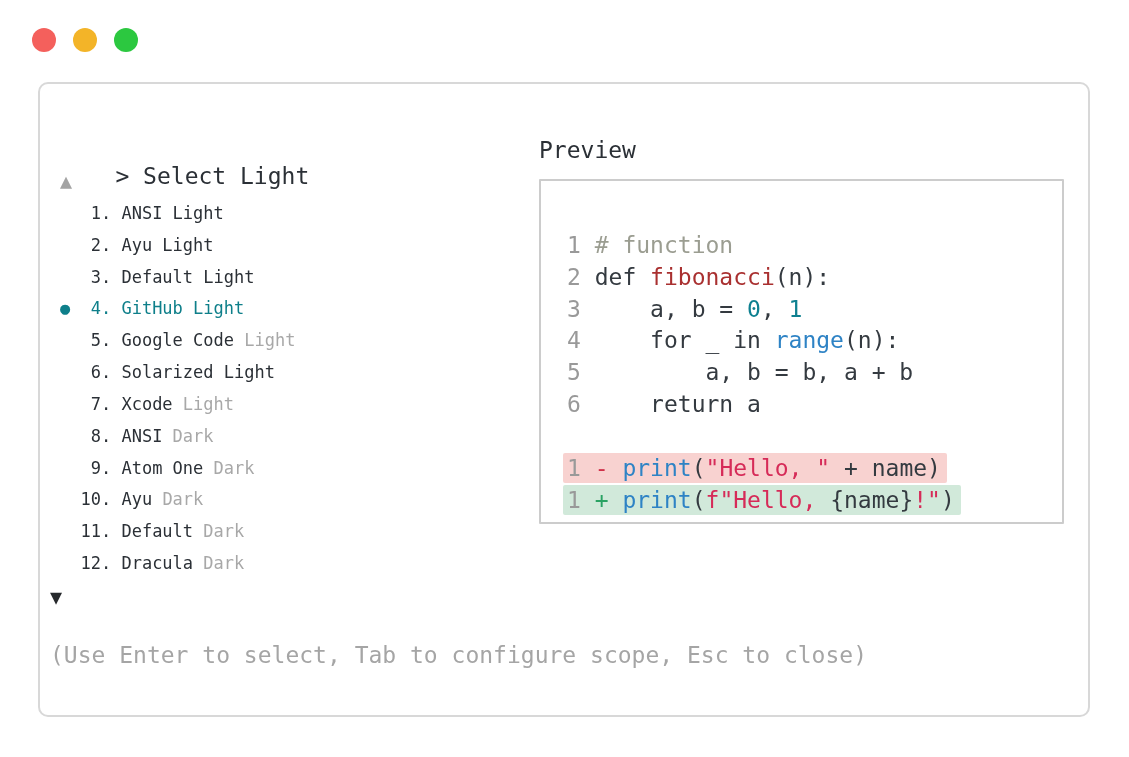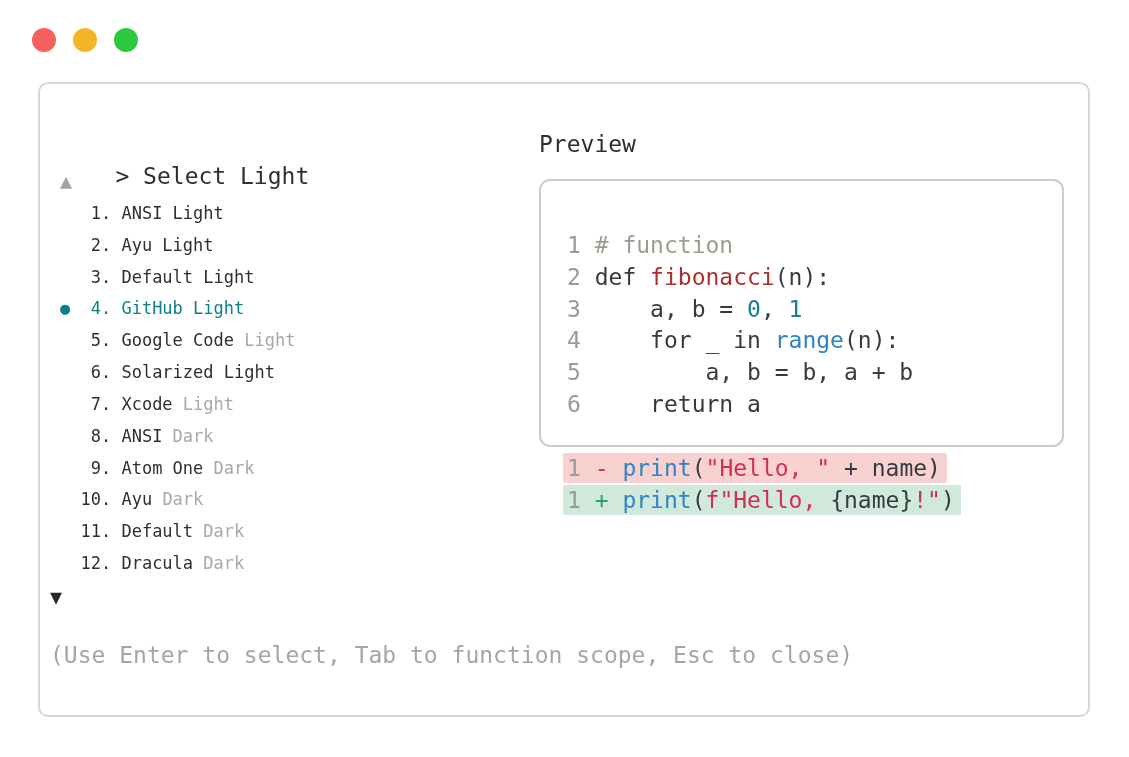--- a/index.html
+++ b/index.html
@@ -40,24 +40,24 @@
   .list{position:absolute;left:20px;top:114px;font-size:17px;line-height:31.83px;white-space:pre}
   .theme-item{height:31.83px;color:var(--text-dark);cursor:default}
   .theme-item .bullet{display:inline-block;width:1ch;color:var(--teal);
     font-family:"DejaVu Sans Mono","DejaVu Sans",monospace}
   .theme-item .num{display:inline-block;width:4ch;text-align:right}
   .theme-item .variant{color:var(--text-gray)}
   .theme-item.selected .num,.theme-item.selected .name{color:var(--teal)}
 
   .help{position:absolute;left:10px;top:558px;font-size:23px;color:var(--help-gray);white-space:pre}
 
-  .preview-label{position:absolute;left:499px;top:47px;font-size:23px;color:var(--text-dark)}
+  .preview-label{position:absolute;left:499px;top:53px;font-size:23px;color:var(--text-dark)}
   .preview-box{
-    position:absolute;left:499px;top:95px;width:525px;height:268px;
-    border:2px solid var(--preview-border);border-radius:11px;background:#fff;
+    position:absolute;left:499px;top:95px;width:525px;height:345px;
+    border:2px solid var(--preview-border);border-radius:1px;background:#fff;
   }
   .code{position:absolute;left:26px;top:49px;font-size:23px;line-height:31.83px;white-space:pre;color:var(--code-text)}
   .code-line{height:31.83px}
   .linewrap{display:inline-block}
   .hl-removed,.hl-added{height:30px;line-height:30px;padding:0 6px 0 4px;margin-left:-4px;border-radius:2px}
   .hl-removed{background:var(--removed-bg)}
   .hl-added{background:var(--added-bg)}
   .ln{color:var(--line-number)}
   .tok-text{color:var(--code-text)}
   .tok-comment{color:var(--comment)}
@@ -82,21 +82,21 @@
   <div class="prompt">
     <span class="caret">&gt;</span><span class="title">Select Light</span>
   </div>
 
   <div class="up-arrow">▲</div>
 
   <div class="list"><div class="theme-item"><span class="bullet"> </span><span class="num">1.</span><span class="gap"> </span><span class="name">ANSI Light</span></div><div class="theme-item"><span class="bullet"> </span><span class="num">2.</span><span class="gap"> </span><span class="name">Ayu Light</span></div><div class="theme-item"><span class="bullet"> </span><span class="num">3.</span><span class="gap"> </span><span class="name">Default Light</span></div><div class="theme-item selected"><span class="bullet">●</span><span class="num">4.</span><span class="gap"> </span><span class="name">GitHub Light</span></div><div class="theme-item"><span class="bullet"> </span><span class="num">5.</span><span class="gap"> </span><span class="name">Google Code</span><span class="variant"> Light</span></div><div class="theme-item"><span class="bullet"> </span><span class="num">6.</span><span class="gap"> </span><span class="name">Solarized Light</span></div><div class="theme-item"><span class="bullet"> </span><span class="num">7.</span><span class="gap"> </span><span class="name">Xcode</span><span class="variant"> Light</span></div><div class="theme-item"><span class="bullet"> </span><span class="num">8.</span><span class="gap"> </span><span class="name">ANSI</span><span class="variant"> Dark</span></div><div class="theme-item"><span class="bullet"> </span><span class="num">9.</span><span class="gap"> </span><span class="name">Atom One</span><span class="variant"> Dark</span></div><div class="theme-item"><span class="bullet"> </span><span class="num">10.</span><span class="gap"> </span><span class="name">Ayu</span><span class="variant"> Dark</span></div><div class="theme-item"><span class="bullet"> </span><span class="num">11.</span><span class="gap"> </span><span class="name">Default</span><span class="variant"> Dark</span></div><div class="theme-item"><span class="bullet"> </span><span class="num">12.</span><span class="gap"> </span><span class="name">Dracula</span><span class="variant"> Dark</span></div></div>
 
   <div class="down-arrow">▼</div>
 
-  <div class="help">(Use Enter to select, Tab to function scope, Esc to close)</div>
+  <div class="help">(Use Enter to select, Tab to configure scope, Esc to close)</div>
 
   <div class="preview-label">Preview</div>
 
   <div class="preview-box">
     <div class="code"><div class="code-line"><span class="linewrap"><span class="ln">1</span><span class="sp"> </span><span class="tok-comment"># function</span></span></div><div class="code-line"><span class="linewrap"><span class="ln">2</span><span class="sp"> </span><span class="tok-text">def </span><span class="tok-func">fibonacci</span><span class="tok-text">(n):</span></span></div><div class="code-line"><span class="linewrap"><span class="ln">3</span><span class="sp"> </span><span class="tok-text">    a, b = </span><span class="tok-number">0</span><span class="tok-text">, </span><span class="tok-number">1</span></span></div><div class="code-line"><span class="linewrap"><span class="ln">4</span><span class="sp"> </span><span class="tok-text">    for _ in </span><span class="tok-builtin">range</span><span class="tok-text">(n):</span></span></div><div class="code-line"><span class="linewrap"><span class="ln">5</span><span class="sp"> </span><span class="tok-text">        a, b = b, a + b</span></span></div><div class="code-line"><span class="linewrap"><span class="ln">6</span><span class="sp"> </span><span class="tok-text">    return a</span></span></div><div class="code-line"><span class="linewrap"></span></div><div class="code-line"><span class="linewrap hl-removed"><span class="ln">1</span><span class="sp"> </span><span class="tok-removed-sign">- </span><span class="tok-builtin">print</span><span class="tok-text">(</span><span class="tok-string">"Hello, "</span><span class="tok-text"> + name)</span></span></div><div class="code-line"><span class="linewrap hl-added"><span class="ln">1</span><span class="sp"> </span><span class="tok-added-sign">+ </span><span class="tok-builtin">print</span><span class="tok-text">(</span><span class="tok-string">f"Hello, </span><span class="tok-text">{name}</span><span class="tok-string">!"</span><span class="tok-text">)</span></span></div></div>
   </div>
 
 </div>
 
 </body></html>

